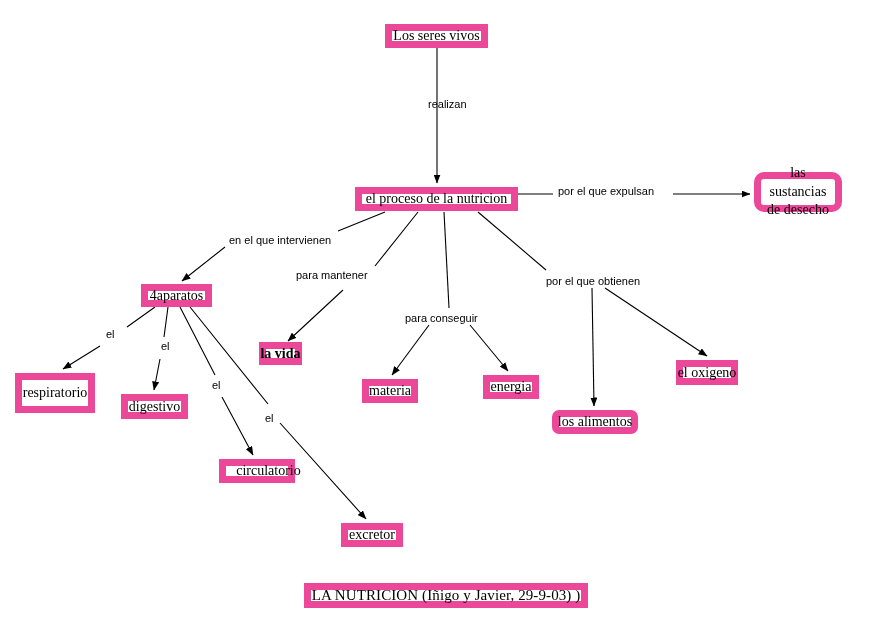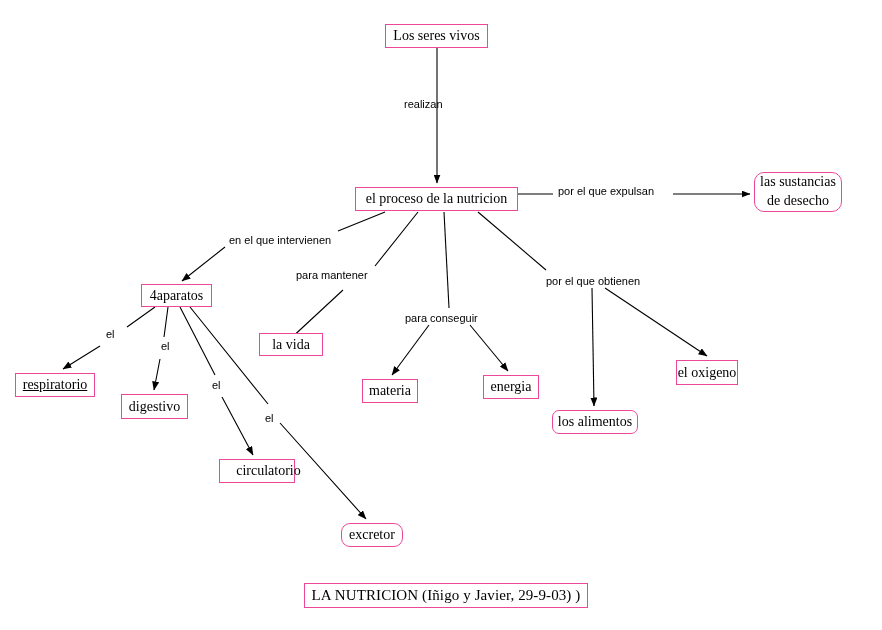--- a/index.html
+++ b/index.html
@@ -20,21 +20,21 @@
     position: absolute;
     left: 0;
     top: 0;
     width: 882px;
     height: 630px;
     pointer-events: none;
   }
   .node {
     position: absolute;
     box-sizing: border-box;
-    border: 1px solid #ec4899;
+    border: 7px solid #ec4899;
     background: #ffffff;
     color: #000000;
     font-family: "Liberation Serif", serif;
     font-size: 14px;
     line-height: 1.28;
     display: flex;
     align-items: center;
     justify-content: center;
     text-align: center;
     white-space: pre;
@@ -87,33 +87,33 @@
         <path d="M 190 307 L 268 404 M 280 423 L 366 519" marker-end="url(#arrowhead)"></path>
       </g>
   </svg>
 
   <div id="node-layer">
       <div class="node" style="left: 385px; top: 24px; width: 103px; height: 24px;">Los seres vivos</div>
       <div class="node" style="left: 355px; top: 187px; width: 163px; height: 24px;">el proceso de la nutricion</div>
       <div class="node two-line" style="left: 754px; top: 172px; width: 88px; height: 40px;">las sustancias
 de desecho</div>
       <div class="node" style="left: 141px; top: 284px; width: 71px; height: 23px;">4aparatos</div>
-      <div class="node" style="left: 259px; top: 333px; width: 64px; height: 23px;">la vida</div>
-      <div class="node" style="left: 15px; top: 373px; width: 80px; height: 24px; text-decoration: underline;">respiratorio</div>
+      <div class="node" style="left: 259px; top: 342px; width: 43px; height: 23px; font-weight: bold;">la vida</div>
+      <div class="node" style="left: 15px; top: 373px; width: 80px; height: 40px;">respiratorio</div>
       <div class="node" style="left: 121px; top: 394px; width: 67px; height: 25px;">digestivo</div>
       <div class="node" style="left: 219px; top: 459px; width: 76px; height: 24px; padding-left: 27px;">circulatorio</div>
-      <div class="node" style="left: 341px; top: 523px; width: 62px; height: 24px; border-radius: 9px;">excretor</div>
+      <div class="node" style="left: 341px; top: 523px; width: 62px; height: 24px;">excretor</div>
       <div class="node" style="left: 362px; top: 379px; width: 56px; height: 24px;">materia</div>
       <div class="node" style="left: 483px; top: 375px; width: 56px; height: 24px;">energia</div>
       <div class="node" style="left: 552px; top: 410px; width: 86px; height: 24px; border-radius: 7px;">los alimentos</div>
       <div class="node" style="left: 676px; top: 360px; width: 62px; height: 25px;">el oxigeno</div>
       <div class="node caption" style="left: 304px; top: 563px; width: 284px; height: 25px; margin-top: 20px;">LA NUTRICION (Iñigo y Javier, 29-9-03) )</div>
     </div>
   <div id="label-layer">
-      <div class="edge-label" style="left: 404px; top: 99px;">realizan</div>
+      <div class="edge-label" style="left: 428px; top: 99px;">realizan</div>
       <div class="edge-label" style="left: 558px; top: 186px;">por el que expulsan</div>
       <div class="edge-label" style="left: 229px; top: 235px;">en el que intervienen</div>
       <div class="edge-label" style="left: 296px; top: 270px;">para mantener</div>
       <div class="edge-label" style="left: 405px; top: 313px;">para conseguir</div>
       <div class="edge-label" style="left: 533px; top: 276px; margin-left: 13px;">por el que obtienen</div>
       <div class="edge-label" style="left: 106px; top: 329px;">el</div>
       <div class="edge-label" style="left: 161px; top: 341px;">el</div>
       <div class="edge-label" style="left: 212px; top: 380px;">el</div>
       <div class="edge-label" style="left: 265px; top: 413px;">el</div>
     </div>

